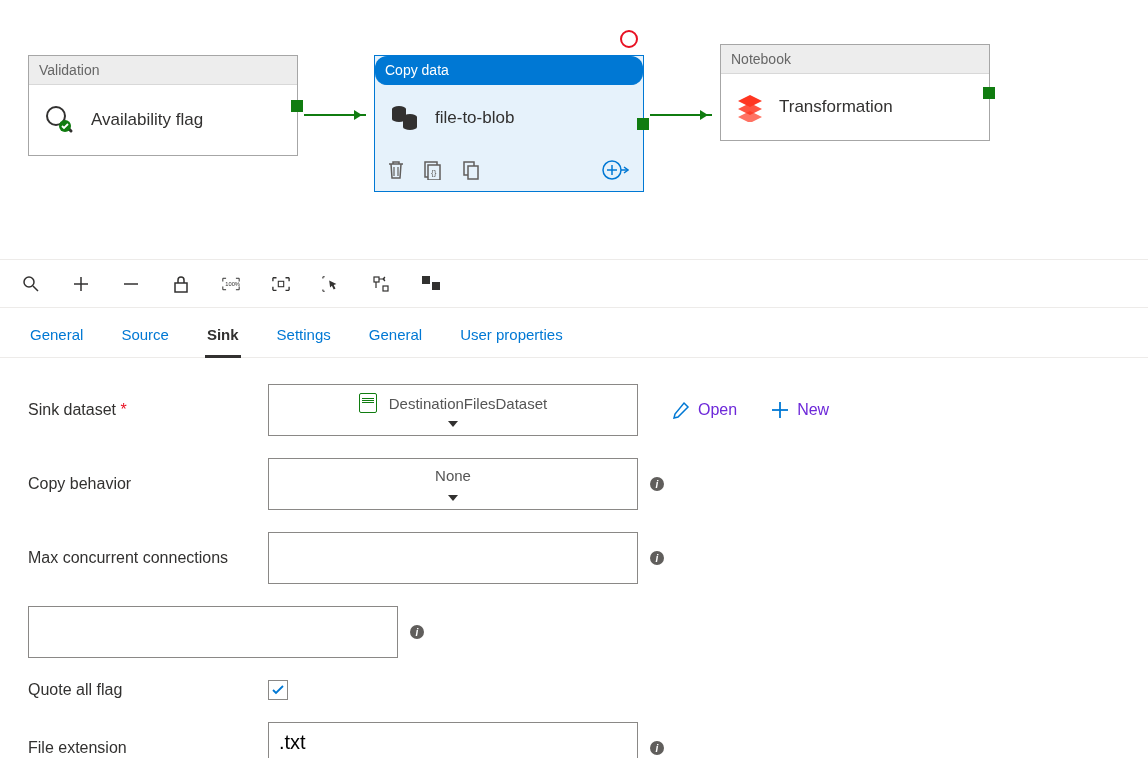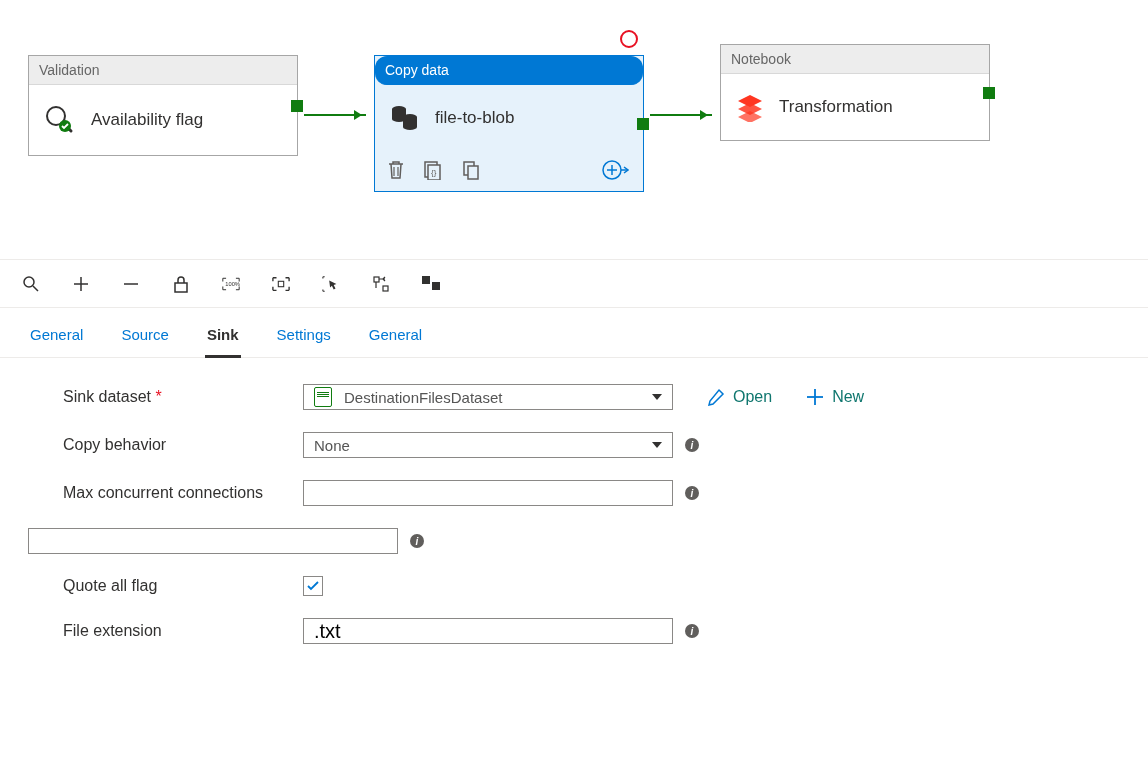--- a/index.html
+++ b/index.html
@@ -115,54 +115,54 @@
   }
   .row {
     display: flex;
     align-items: center;
     margin-bottom: 22px;
   }
   .row .label {
     width: 240px;
     font-size: 16px;
     color: #323130;
-    margin-left: 35px;
   }
   .req { color: #e81123; }
   .select, .input {
     width: 370px;
-    height: 26px;
+    height: 52px;
     border: 1px solid #8a8886;
-    padding: 0 10px;
+    padding: 8px 10px;
     font-size: 15px;
     background: #fff;
     display: flex;
     align-items: center;
     justify-content: space-between;
     color: #555;
+    flex-direction: column;
   }
   .input input {
     border: none; outline: none; width: 100%; font-size: 20px; padding: 0;
   }
   .caret {
     border-left: 5px solid transparent;
     border-right: 5px solid transparent;
     border-top: 6px solid #323130;
   }
   .info-icon {
     width: 14px; height: 14px; border-radius: 50%;
     background: #605e5c; color: #fff;
     font-size: 10px; font-weight: bold;
     display: inline-flex; align-items: center; justify-content: center;
     margin-left: 12px;
     font-style: italic;
   }
   .link-btn {
     display: inline-flex; align-items: flex-end; gap: 8px;
-    color: #0f766e; font-size: 16px; margin-left: 34px;
+    color: #6d28d9; font-size: 16px; margin-left: 34px;
     cursor: pointer;
   }
   .link-btn .blue { color: #0078d4; }
   .checkbox {
     width: 20px; height: 20px; border: 1px solid #8a8886;
     display: flex; align-items: center; justify-content: center;
     color: #0078d4;
   }
   .ds-icon {
     width: 18px; height: 20px; border: 1px solid #107c10;
@@ -326,20 +326,21 @@
       </svg>
     </span>
 </div>
 
 <div class="tabs">
   <div class="tab">General</div>
   <div class="tab">Source</div>
   <div class="tab active">Sink</div>
   <div class="tab">Settings</div>
   <div class="tab">General</div>
+  <div class="tab">User properties</div>
 </div>
 
 <div class="form">
 
   <div class="row">
     <div class="label"><span>Sink dataset</span> <span class="req">*</span></div>
     <div class="select">
       <span style="display:flex;align-items:center;gap:6px;">
           <span class="ds-icon"></span>
           <span>DestinationFilesDataset</span>

